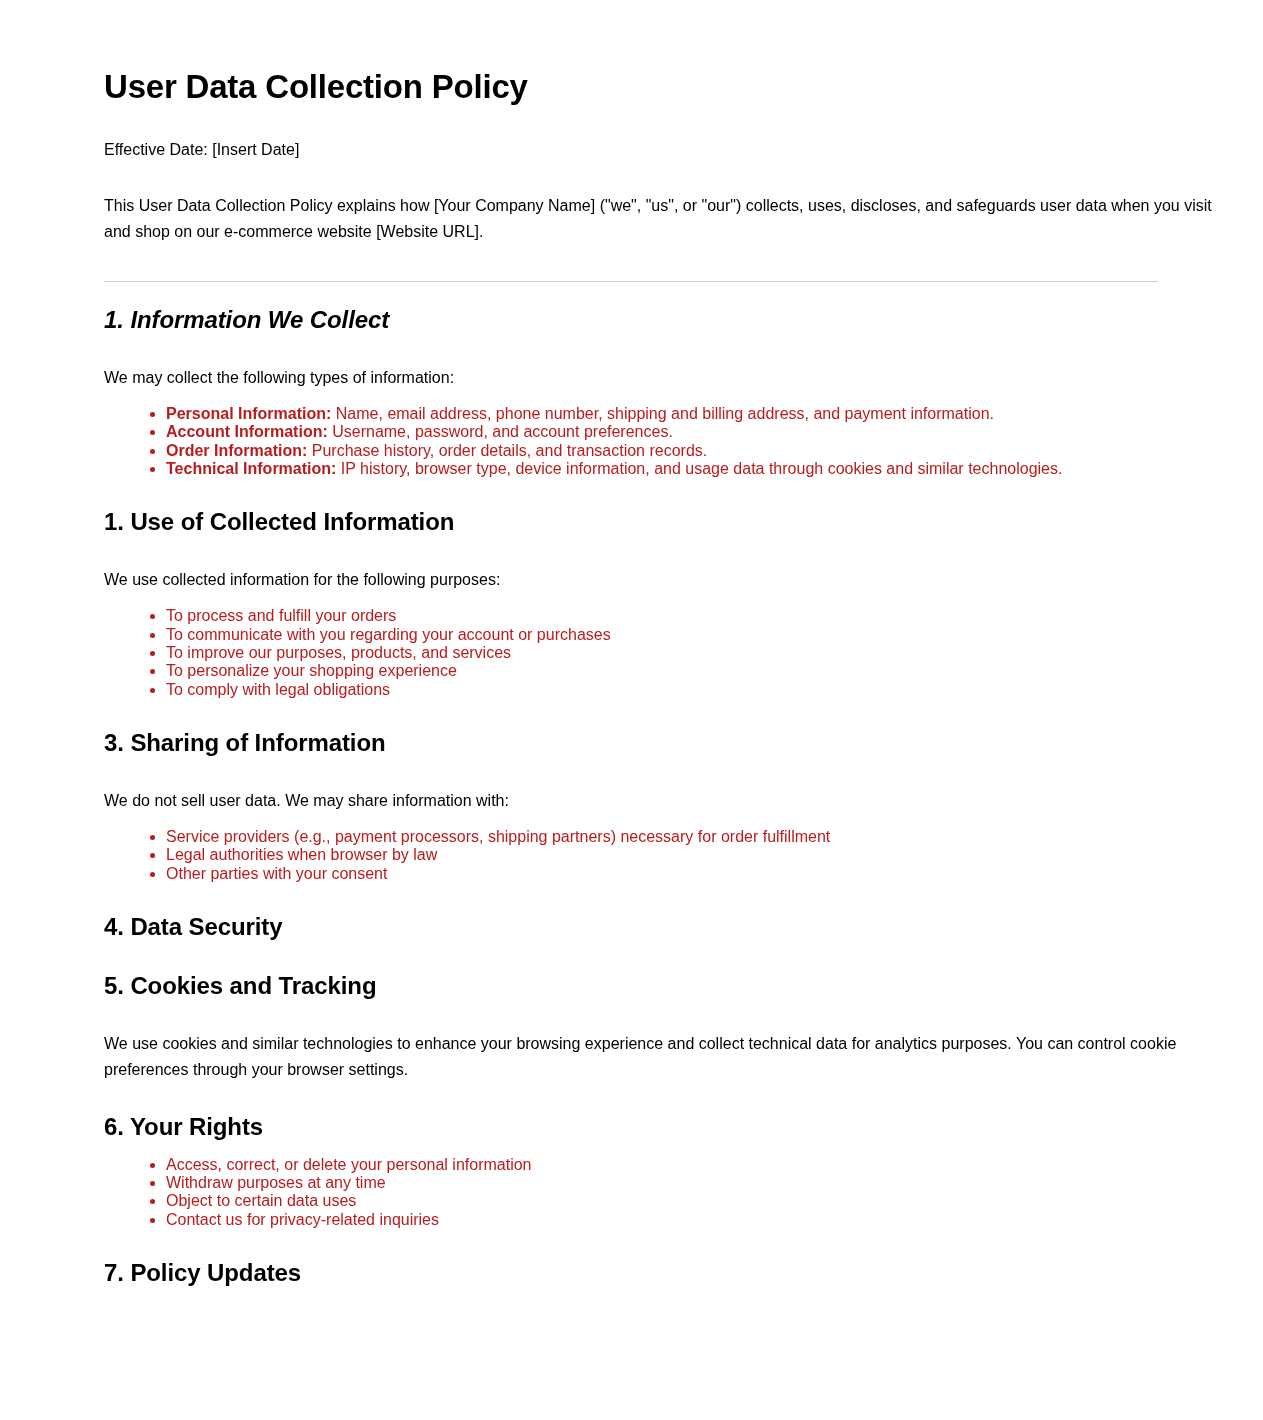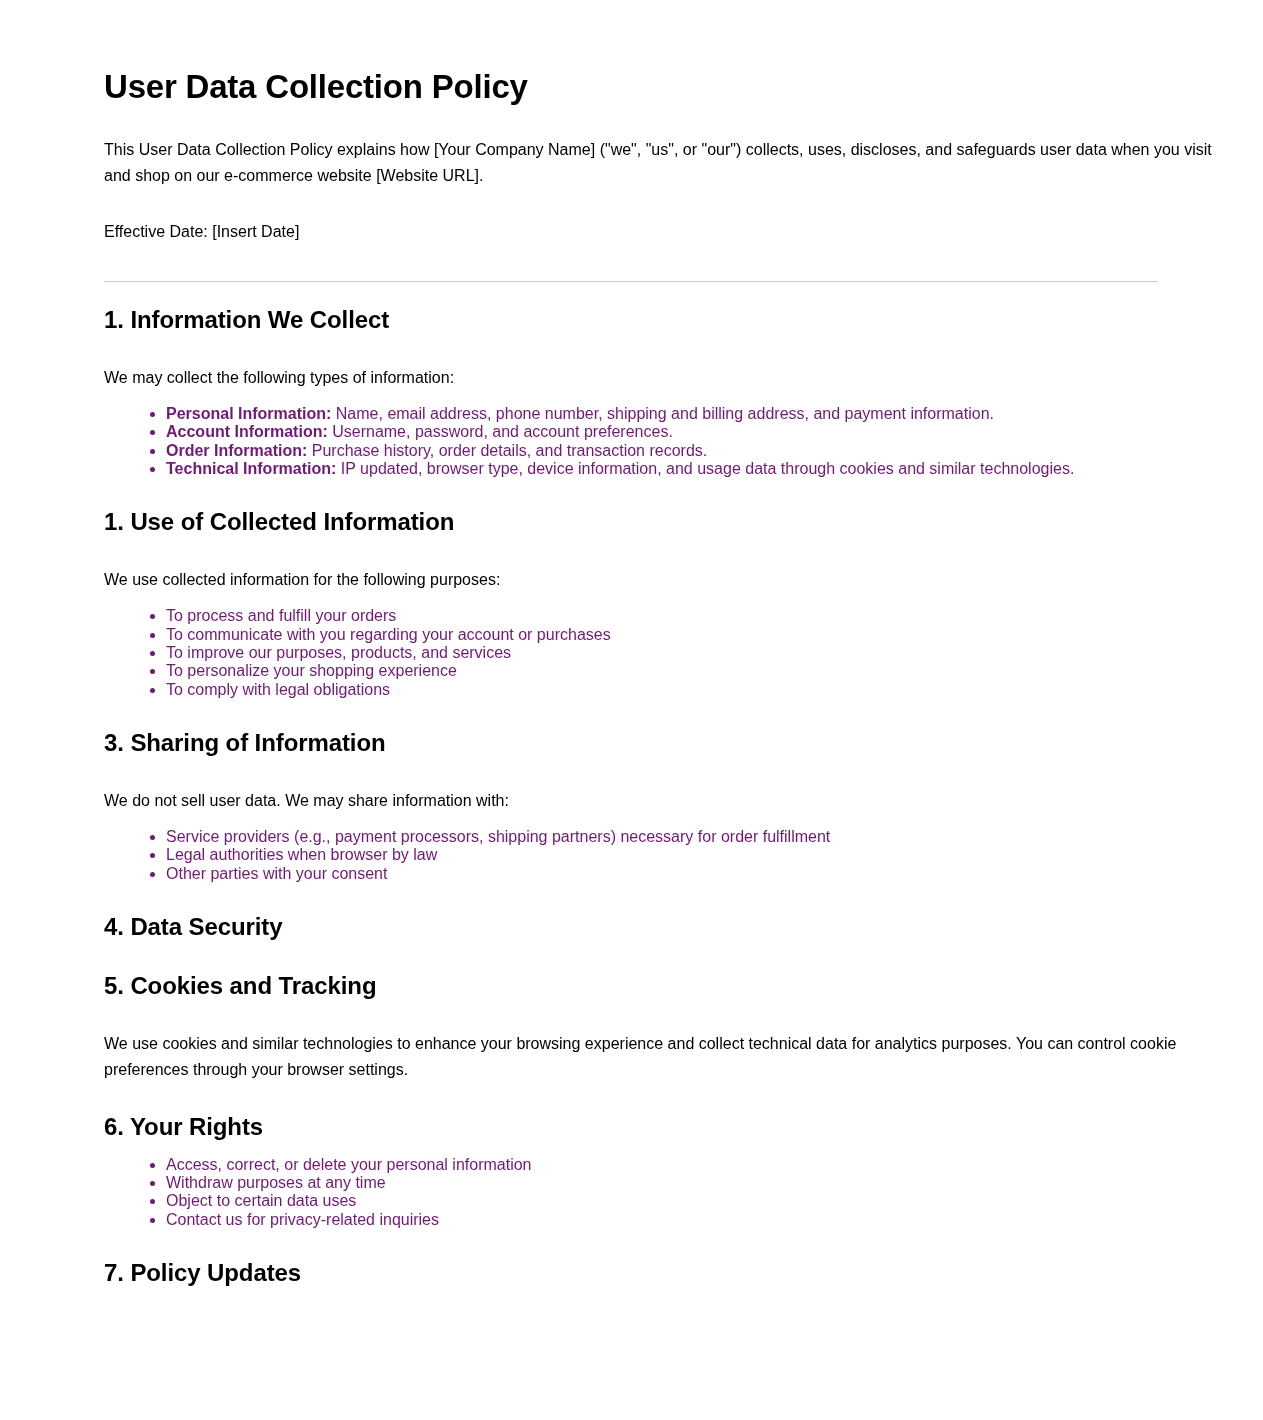--- a/index.html
+++ b/index.html
@@ -54,53 +54,54 @@
   ul.bullet-list {
     margin: 14px 0 0 0;
     padding-left: 62px;
     list-style-type: disc;
   }
   ul.bullet-list li {
     font-size: 16px;
     line-height: 18.4px;
     margin: 0;
     padding: 0;
-    color: #701a75;
+    color: #b91c1c;
   }
   ul.bullet-list li .lead {
     font-weight: bold;
   }
   .sec-first h2.section-title {
     margin-top: 24px;
+    font-style: italic;
   }
   .section { margin: 0; }
   .section + .section { margin-top: 0; }
 </style>
 </head>
 <body>
 
 <div class="page">
 
   <h1 class="doc-title">User Data Collection Policy</h1>
 
+  <p class="body-text effective">Effective Date: [Insert Date]</p>
+
   <p class="body-text">This User Data Collection Policy explains how [Your Company Name] ("we", "us", or "our") collects, uses, discloses, and safeguards user data when you visit and shop on our e-commerce website [Website URL].</p>
-
-  <p class="body-text effective">Effective Date: [Insert Date]</p>
 
   <hr class="divider">
 
   <div id="sections-root">
       <div class="section sec-first">
         <h2 class="section-title">1. Information We Collect</h2>
         <p class="body-text">We may collect the following types of information:</p>
         <ul class="bullet-list">
           <li><span class="lead">Personal Information:</span><span> Name, email address, phone number, shipping and billing address, and payment information.</span></li>
           <li><span class="lead">Account Information:</span><span> Username, password, and account preferences.</span></li>
           <li><span class="lead">Order Information:</span><span> Purchase history, order details, and transaction records.</span></li>
-          <li><span class="lead">Technical Information:</span><span> IP updated, browser type, device information, and usage data through cookies and similar technologies.</span></li>
+          <li><span class="lead">Technical Information:</span><span> IP history, browser type, device information, and usage data through cookies and similar technologies.</span></li>
         </ul>
       </div>
       <div class="section">
         <h2 class="section-title">1. Use of Collected Information</h2>
         <p class="body-text">We use collected information for the following purposes:</p>
         <ul class="bullet-list">
           <li><span>To process and fulfill your orders</span></li>
           <li><span>To communicate with you regarding your account or purchases</span></li>
           <li><span>To improve our purposes, products, and services</span></li>
           <li><span>To personalize your shopping experience</span></li>

